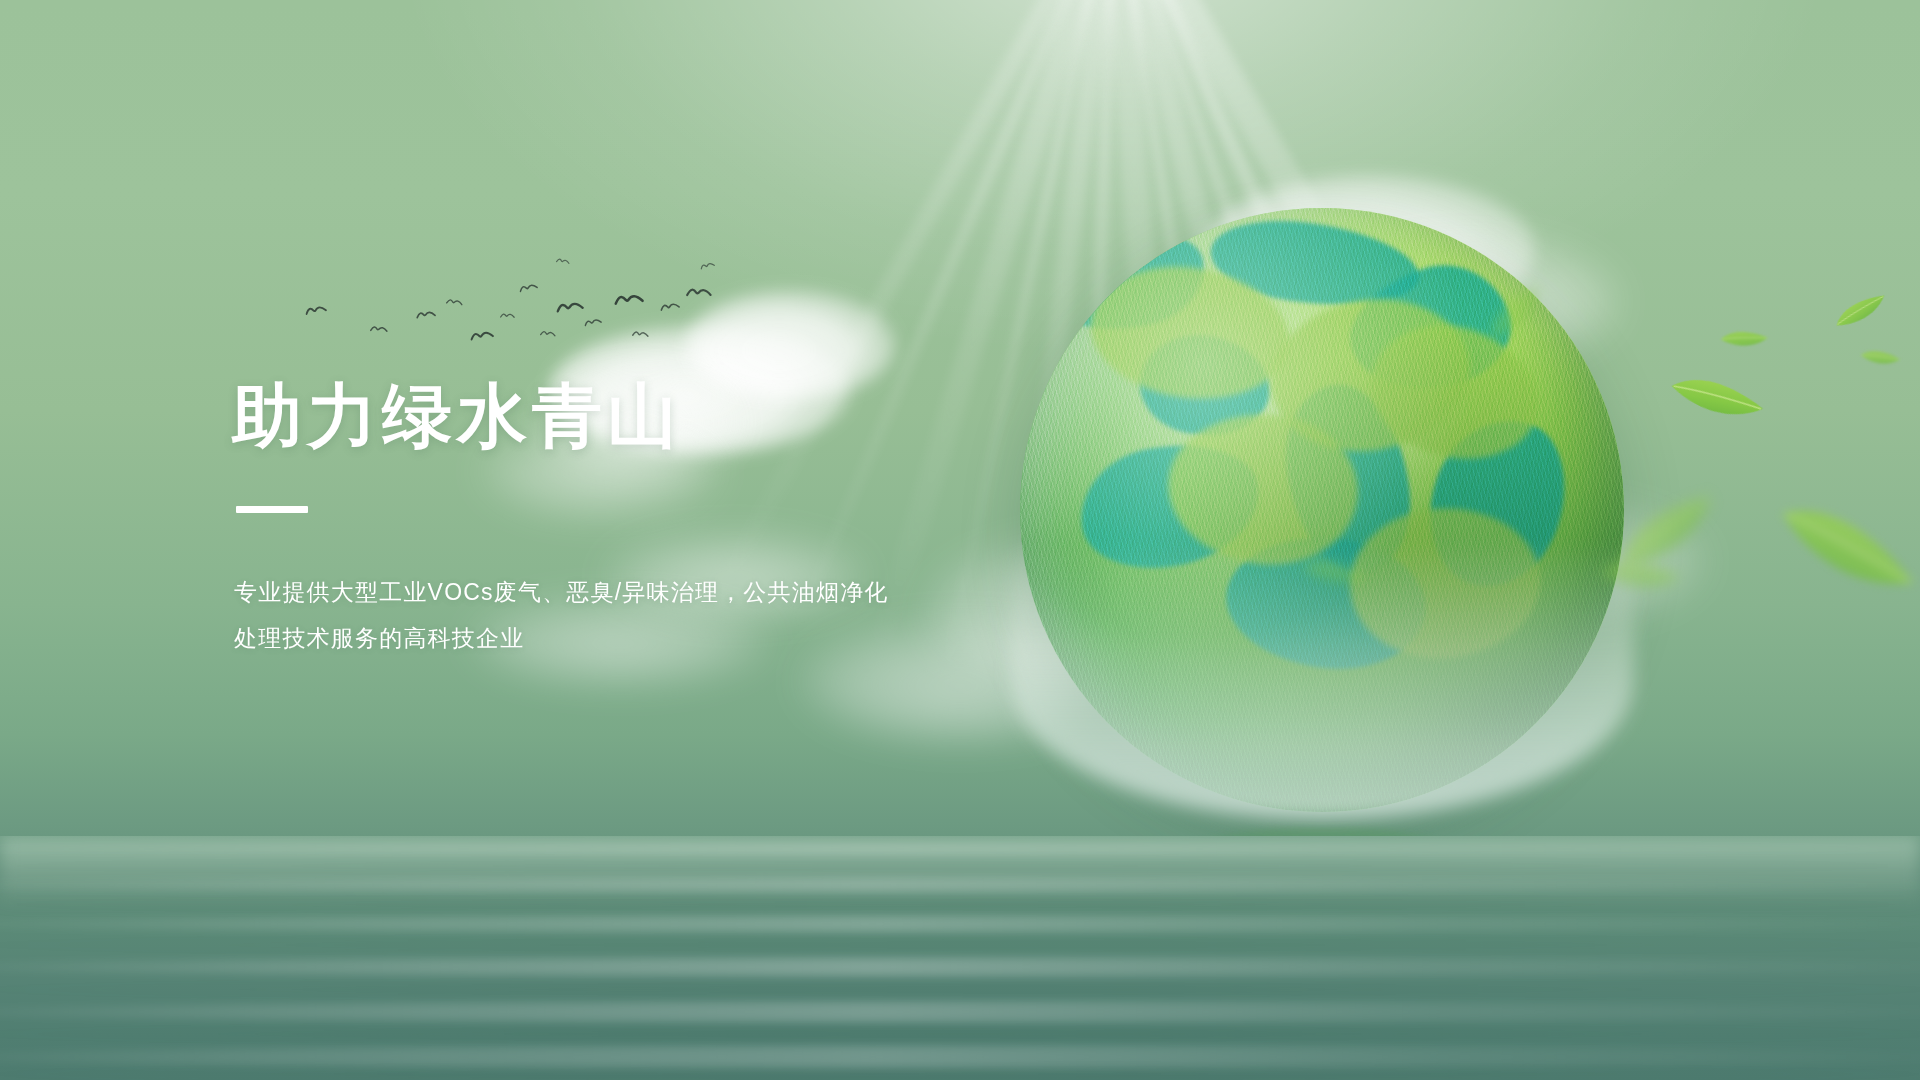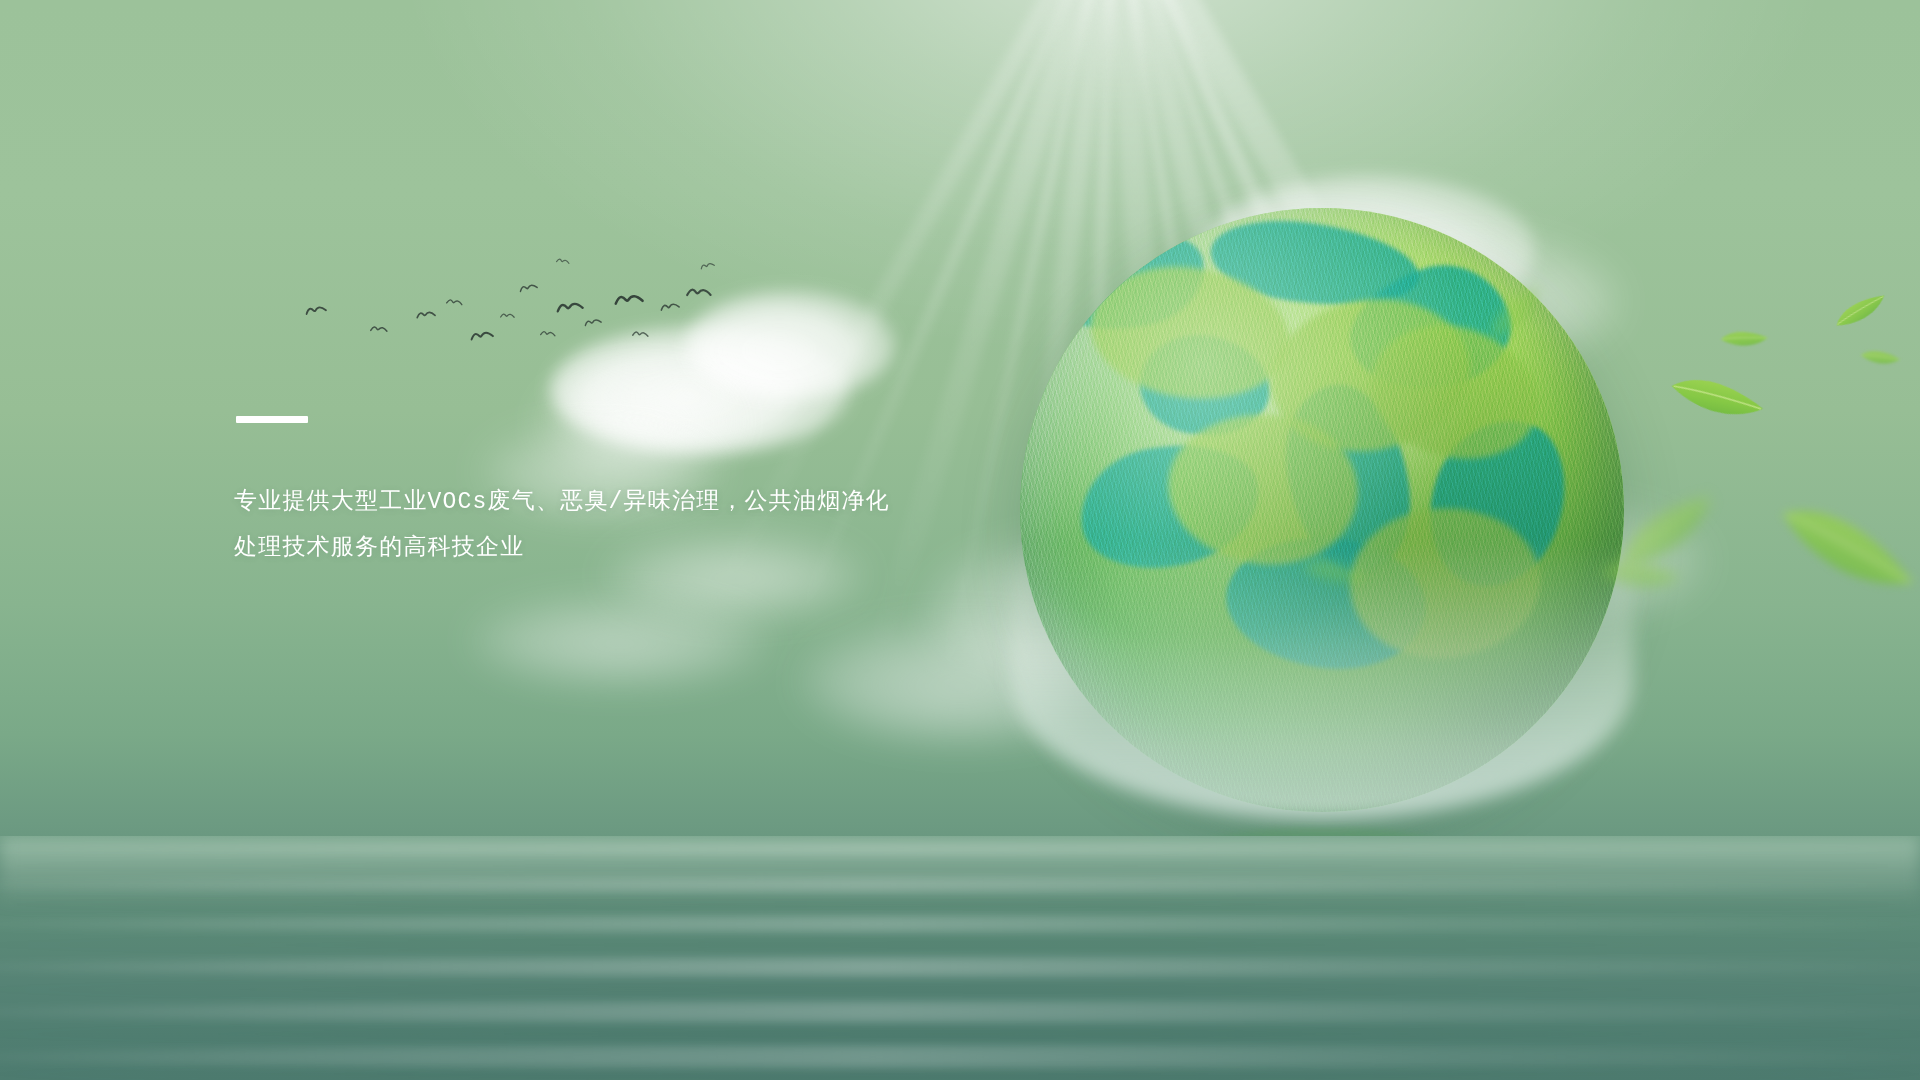--- a/index.html
+++ b/index.html
@@ -250,21 +250,20 @@
     border-radius: 1px;
   }
   .subcopy {
     margin: 56px 0 0 2px;
     font-size: 23px;
     line-height: 2.0;
     color: #ffffff;
     letter-spacing: 1.2px;
     max-width: 660px;
     text-shadow: 0 1px 6px rgba(60,100,75,0.20);
-    font-family: Liberation Mono, monospace;
   }
 </style>
 </head>
 <body>
 
 <div id="stage">
 
   <div class="sky-glow"></div>
 
   <div class="rays" id="rays">
@@ -538,18 +537,19 @@
             </linearGradient>
           </defs>
           <path d="M2 30 C18 6 52 -2 98 6 C78 30 42 42 2 30 Z" fill="url(#lg8)"></path>
           <path d="M4 29 C30 20 62 13 96 7" fill="none" stroke="#d7ef9a" stroke-width="1.6" opacity="0.75"></path>
         </svg>
       </div>
     </div>
 
   <div class="copy">
     <h1 class="headline">
+      <span class="line">助力绿水青山</span>
     </h1>
     <div class="divider"></div>
     <p class="subcopy">专业提供大型工业VOCs废气、恶臭/异味治理，公共油烟净化处理技术服务的高科技企业</p>
   </div>
 
 </div>
 
 </body></html>

